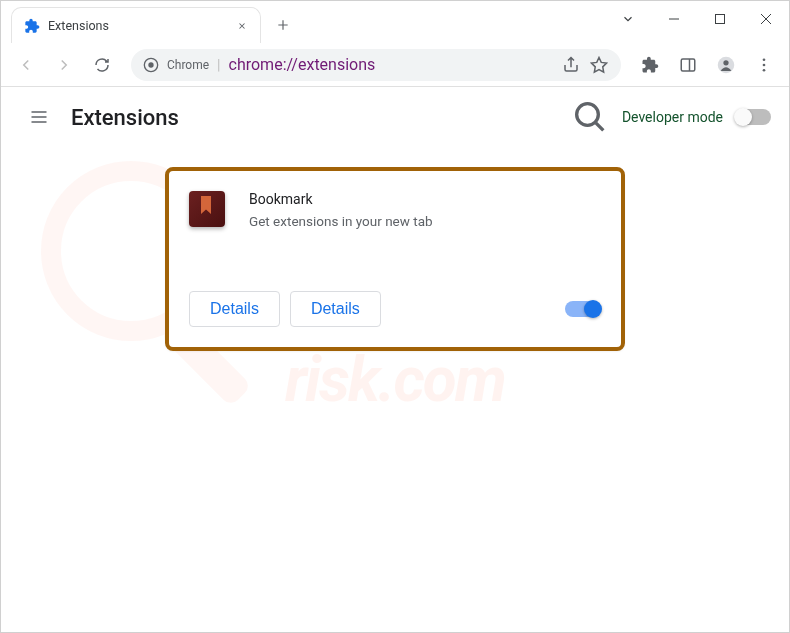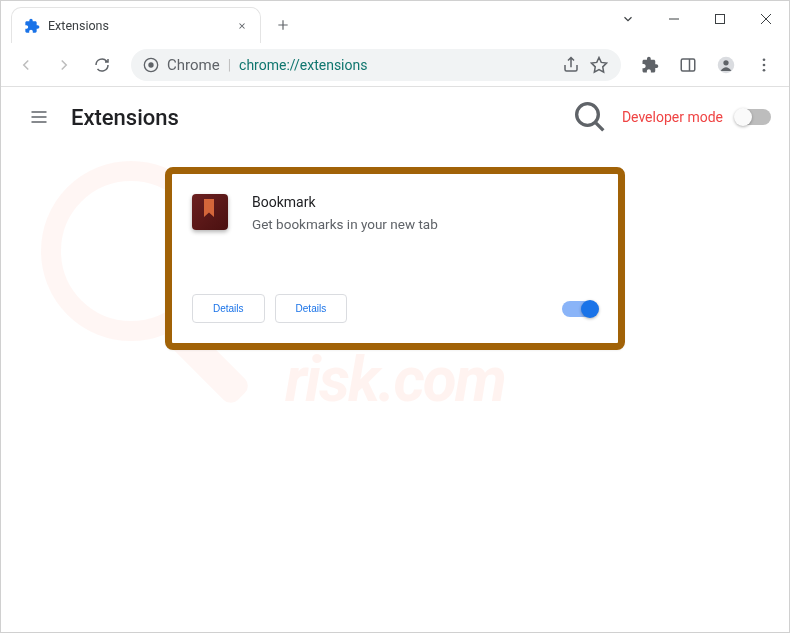--- a/index.html
+++ b/index.html
@@ -107,57 +107,57 @@
   height: 32px;
   background: #f1f3f4;
   border-radius: 16px;
   display: flex;
   align-items: center;
   padding: 0 12px;
   margin: 0 8px;
   gap: 8px;
 }
 .omnibox-icon { width: 16px; height: 16px; color: #5f6368; }
-.omnibox-chrome { font-size: 15px; color: #5f6368; }
+.omnibox-chrome { font-size: 12px; color: #5f6368; }
 .omnibox-sep { color: #c0c0c0; font-size: 14px; }
-.omnibox-url { font-size: 14px; color: #0f766e; flex: 1; }
+.omnibox-url { font-size: 16px; color: #701a75; flex: 1; }
 .toolbar-icon { width: 34px; height: 34px; display: flex; align-items: center; justify-content: center; color: #5f6368; cursor: pointer; border-radius: 50%; }
 .toolbar-icon svg { width: 18px; height: 18px; }
 
 
 .page-header {
   height: 60px;
   display: flex;
   align-items: center;
   padding: 0 18px;
   position: relative;
   z-index: 2;
 }
 .menu-btn { width: 40px; height: 40px; display: flex; align-items: center; justify-content: center; color: #5f6368; cursor: pointer; border-radius: 50%; }
 .menu-btn svg { width: 20px; height: 20px; }
 .page-title { font-size: 22px; font-weight: 500; color: #202124; margin-left: 12px; }
 .header-right { margin-left: auto; display: flex; align-items: center; gap: 12px; }
 .search-btn { width: 40px; height: 40px; display: flex; align-items: center; justify-content: center; color: #5f6368; cursor: pointer; border-radius: 50%; }
-.dev-label { font-size: 14px; color: #ef4444; }
+.dev-label { font-size: 14px; color: #14532d; }
 .toggle {
   width: 36px; height: 16px; background: #bdbdbd; border-radius: 8px; position: relative; cursor: pointer;
 }
 .toggle::after {
   content: ''; position: absolute; width: 18px; height: 18px; background: #fafafa; border-radius: 50%;
   top: -1px; left: -1px; box-shadow: 0 1px 3px rgba(0,0,0,0.3);
 }
 .toggle.on { background: #8ab4f8; }
 .toggle.on::after { left: auto; right: -1px; background: #1a73e8; }
 
 
 .content { padding: 20px; display: flex; justify-content: center; position: relative; z-index: 2; }
 .ext-card {
   width: 460px;
   background: #fff;
-  border: 7px solid #a16207;
+  border: 4px solid #a16207;
   border-radius: 8px;
   padding: 20px;
   box-shadow: 0 1px 2px rgba(0,0,0,0.05);
 }
 .ext-top { display: flex; gap: 20px; margin-bottom: 60px; }
 .ext-icon-box { width: 40px; height: 40px; flex-shrink: 0; }
 .ext-icon-img {
   width: 36px; height: 36px;
   background: linear-gradient(135deg, #6b2020 0%, #4a1010 100%);
   border-radius: 4px;
@@ -174,21 +174,21 @@
 }
 .ext-name { font-size: 14px; color: #202124; margin-bottom: 6px; }
 .ext-desc { font-size: 13.5px; color: #5f6368; }
 .ext-bottom { display: flex; align-items: center; gap: 10px; }
 .ext-btn {
   padding: 8px 20px;
   border: 1px solid #dadce0;
   border-radius: 4px;
   background: #fff;
   color: #1a73e8;
-  font-size: 10px;
+  font-size: 16px;
   font-weight: 500;
   cursor: pointer;
 }
 .ext-toggle-wrap { margin-left: auto; }
 </style>
 </head>
 <body>
 
 <div class="watermark-circle"></div>
 <div class="watermark-handle"></div>
@@ -324,21 +324,21 @@
 </div>
 
 <div class="content">
   <div class="ext-card">
     <div class="ext-top">
       <div class="ext-icon-box">
         <div class="ext-icon-img"></div>
       </div>
       <div>
         <div class="ext-name">Bookmark</div>
-        <div class="ext-desc">Get bookmarks in your new tab</div>
+        <div class="ext-desc">Get extensions in your new tab</div>
       </div>
     </div>
     <div class="ext-bottom">
       <button class="ext-btn">Details</button>
       <button class="ext-btn">Details</button>
       <div class="ext-toggle-wrap">
         <div class="toggle on"></div>
       </div>
     </div>
   </div>

